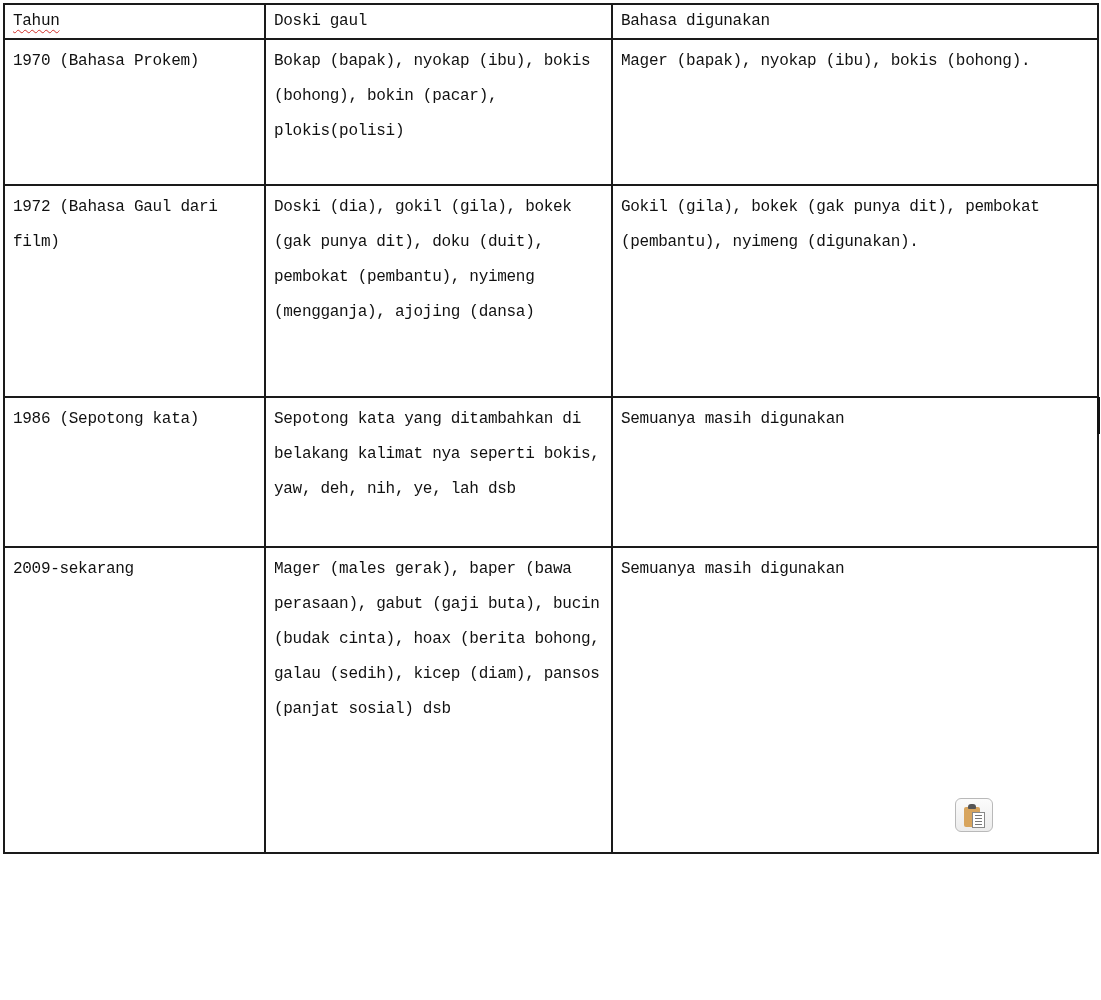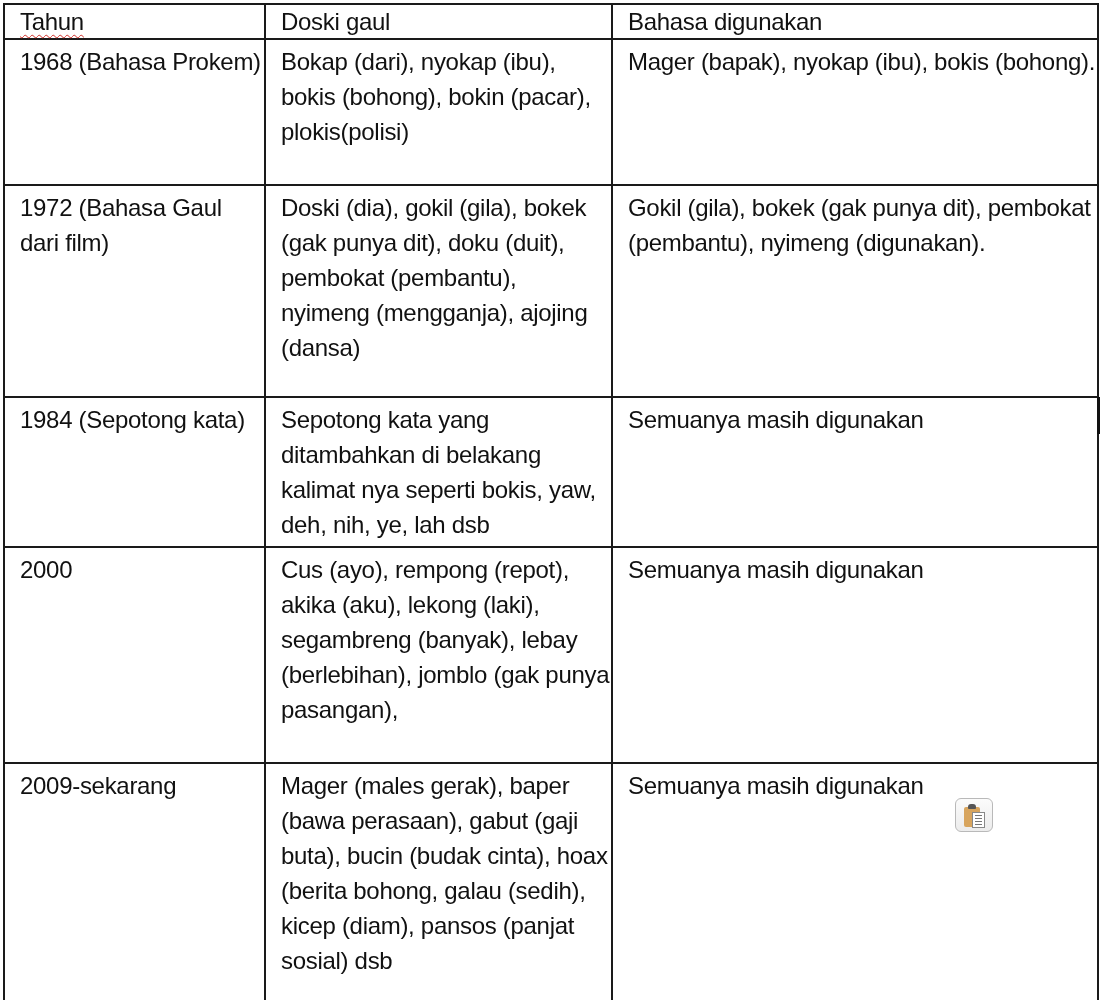--- a/index.html
+++ b/index.html
@@ -19,25 +19,26 @@
       position: absolute;
       left: 3px;
       top: 3px;
       border-collapse: collapse;
       table-layout: fixed;
       width: 1094px;
     }
     table.doc-table td {
       border: 2px solid #1a1a1a;
       vertical-align: top;
-      padding: 4px 0 0 15px;
-      font-size: 24px;
+      padding: 4px 0 0 8px;
+      font-size: 16px;
       line-height: 35px;
       letter-spacing: -0.3px;
       word-spacing: 0px;
+      font-family: Liberation Mono, monospace;
     }
     col.c1 { width: 261px; }
     col.c2 { width: 347px; }
     col.c3 { width: 486px; }
     tr.hdr td { height: 30px; padding-top: 0; line-height: 33px; }
     tr.r1 td { height: 140px; }
     tr.r2 td { height: 206px; }
     tr.r3 td { height: 144px; }
     tr.r4 td { height: 210px; }
     tr.r5 td { height: 300px; }
@@ -101,57 +102,46 @@
       <col class="c3">
     </colgroup>
   <tbody>
       <tr class="hdr">
     <td><span class="sp">Tahun</span></td>
     <td><span>Doski gaul</span></td>
     <td><span>Bahasa digunakan</span></td>
   </tr>
   <tr class="r1">
     <td>
-          <div class="cell-text">1968 (Bahasa Prokem)</div>
+          <div class="cell-text">1970 (Bahasa Prokem)</div>
         </td>
     <td>
-          <div class="cell-text">Bokap (dari), nyokap (ibu), bokis (bohong), bokin (pacar), plokis(polisi)</div>
+          <div class="cell-text">Bokap (bapak), nyokap (ibu), bokis (bohong), bokin (pacar), plokis(polisi)</div>
         </td>
     <td>
           <div class="cell-text">Mager (bapak), nyokap (ibu), bokis (bohong).</div>
         </td>
   </tr>
   <tr class="r2">
     <td>
           <div class="cell-text">1972 (Bahasa  Gaul dari film)</div>
         </td>
     <td>
           <div class="cell-text">Doski (dia), gokil (gila), bokek (gak punya dit), doku (duit), pembokat (pembantu), nyimeng (mengganja), ajojing (dansa)</div>
         </td>
     <td>
           <div class="cell-text">Gokil (gila), bokek (gak punya dit), pembokat (pembantu), nyimeng (digunakan).</div>
         </td>
   </tr>
   <tr class="r3">
     <td>
-          <div class="cell-text">1984 (Sepotong kata)</div>
+          <div class="cell-text">1986 (Sepotong kata)</div>
         </td>
     <td>
           <div class="cell-text">Sepotong kata yang ditambahkan di belakang kalimat nya seperti bokis, yaw, deh, nih, ye, lah dsb</div>
-        </td>
-    <td>
-          <div class="cell-text">Semuanya masih digunakan</div>
-        </td>
-  </tr>
-  <tr class="r4">
-    <td>
-          <div class="cell-text">2000</div>
-        </td>
-    <td>
-          <div class="cell-text">Cus (ayo), rempong (repot), akika (aku), lekong (laki), segambreng (banyak), lebay (berlebihan), jomblo (gak punya pasangan),</div>
         </td>
     <td>
           <div class="cell-text">Semuanya masih digunakan</div>
         </td>
   </tr>
   <tr class="r5">
     <td>
           <div class="cell-text">2009-sekarang</div>
         </td>
     <td>

